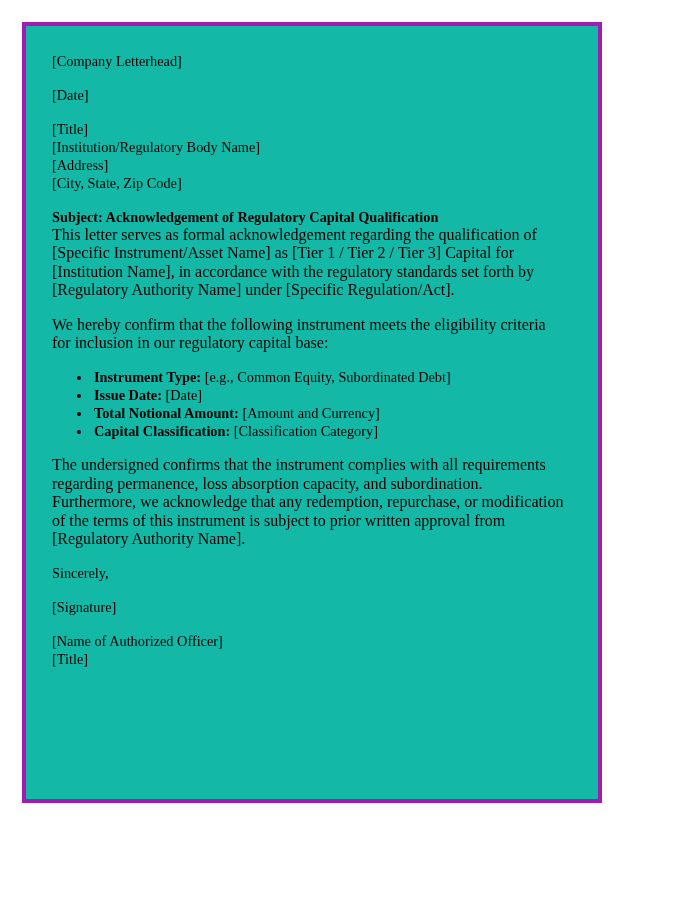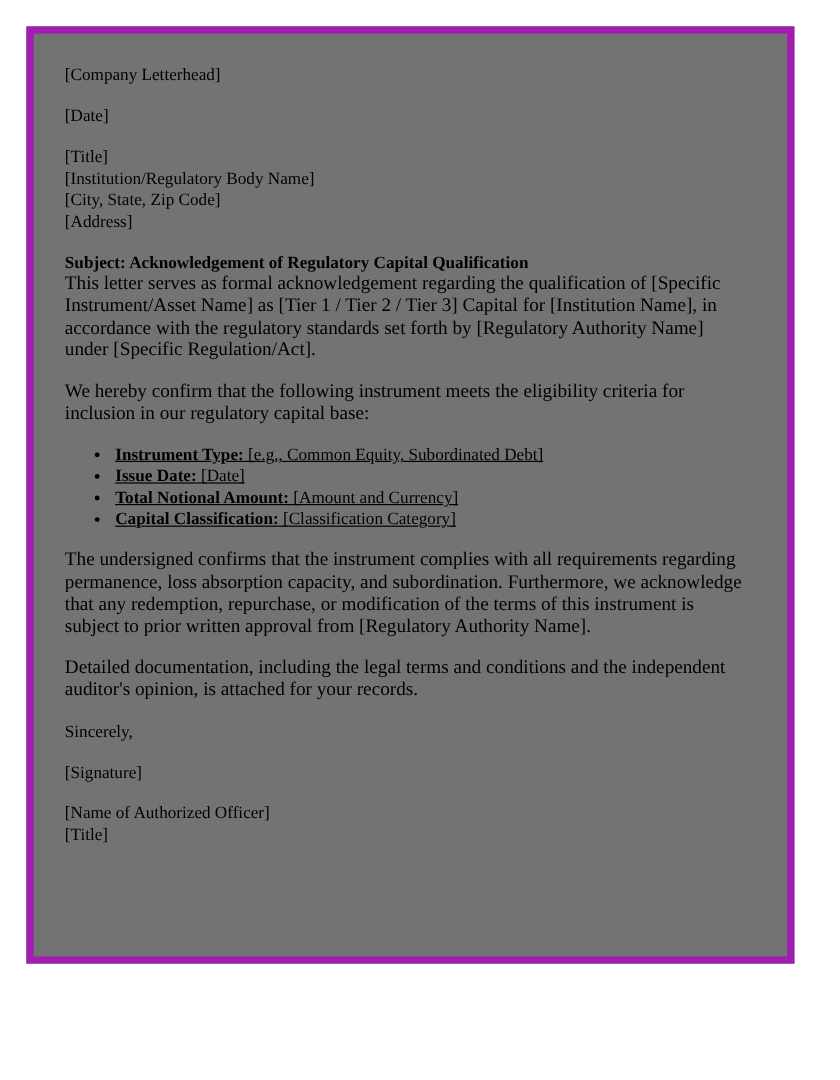--- a/index.html
+++ b/index.html
@@ -13,25 +13,25 @@
     position: relative;
     font-family: "Liberation Serif", "DejaVu Serif", serif;
     overflow: hidden;
   }
 
   
   #page-sheet {
     position: absolute;
     left: 22px;
     top: 22px;
-    width: 640px;
+    width: 580px;
     height: 781px;
     box-sizing: border-box;
-    border: 6px solid #a21caf;
-    background: #737373;
+    border: 4px solid #a21caf;
+    background: #14b8a6;
     overflow: hidden;
   }
 
   #letter-body {
     padding: 26px 32px 0 26px;
     box-sizing: border-box;
   }
 
   .line {
     font-size: 14.3px;
@@ -69,21 +69,20 @@
   ul.detail-list {
     margin: 0 0 16px 0;
     padding-left: 40px;
     list-style-type: disc;
   }
   ul.detail-list li {
     font-size: 14.3px;
     line-height: 18px;
     color: #000000;
     padding-left: 2px;
-    text-decoration: underline;
   }
   ul.detail-list li .lbl {
     font-weight: bold;
   }
   ul.detail-list li .val {
     font-weight: normal;
   }
 
   .closing-line {
     font-size: 14.3px;
@@ -101,22 +100,22 @@
 <div id="page-sheet">
   <div id="letter-body">
 
     <div class="line block-gap">[Company Letterhead]</div>
 
     <div class="line block-gap">[Date]</div>
 
     <div class="addr-block">
       <div class="line">[Title]</div>
       <div class="line">[Institution/Regulatory Body Name]</div>
+      <div class="line">[Address]</div>
       <div class="line">[City, State, Zip Code]</div>
-      <div class="line">[Address]</div>
     </div>
 
     <div class="subject">Subject: Acknowledgement of Regulatory Capital Qualification</div>
 
 
     <div class="para">This letter serves as formal acknowledgement regarding the qualification of [Specific Instrument/Asset Name] as [Tier 1 / Tier 2 / Tier 3] Capital for [Institution Name], in accordance with the regulatory standards set forth by [Regulatory Authority Name] under [Specific Regulation/Act].</div>
 
     <div class="para">We hereby confirm that the following instrument meets the eligibility criteria for inclusion in our regulatory capital base:</div>
 
     <ul class="detail-list">
@@ -133,21 +132,20 @@
         <span class="val">[Amount and Currency]</span>
       </li>
       <li>
         <span class="lbl">Capital Classification:</span>
         <span class="val">[Classification Category]</span>
       </li>
     </ul>
 
     <div class="para">The undersigned confirms that the instrument complies with all requirements regarding permanence, loss absorption capacity, and subordination. Furthermore, we acknowledge that any redemption, repurchase, or modification of the terms of this instrument is subject to prior written approval from [Regulatory Authority Name].</div>
 
-    <div class="para">Detailed documentation, including the legal terms and conditions and the independent auditor's opinion, is attached for your records.</div>
 
 
     <div class="closing-line">Sincerely,</div>
 
     <div class="closing-line">[Signature]</div>
 
     <div class="sign-block">
       <div class="line">[Name of Authorized Officer]</div>
       <div class="line">[Title]</div>
     </div>

